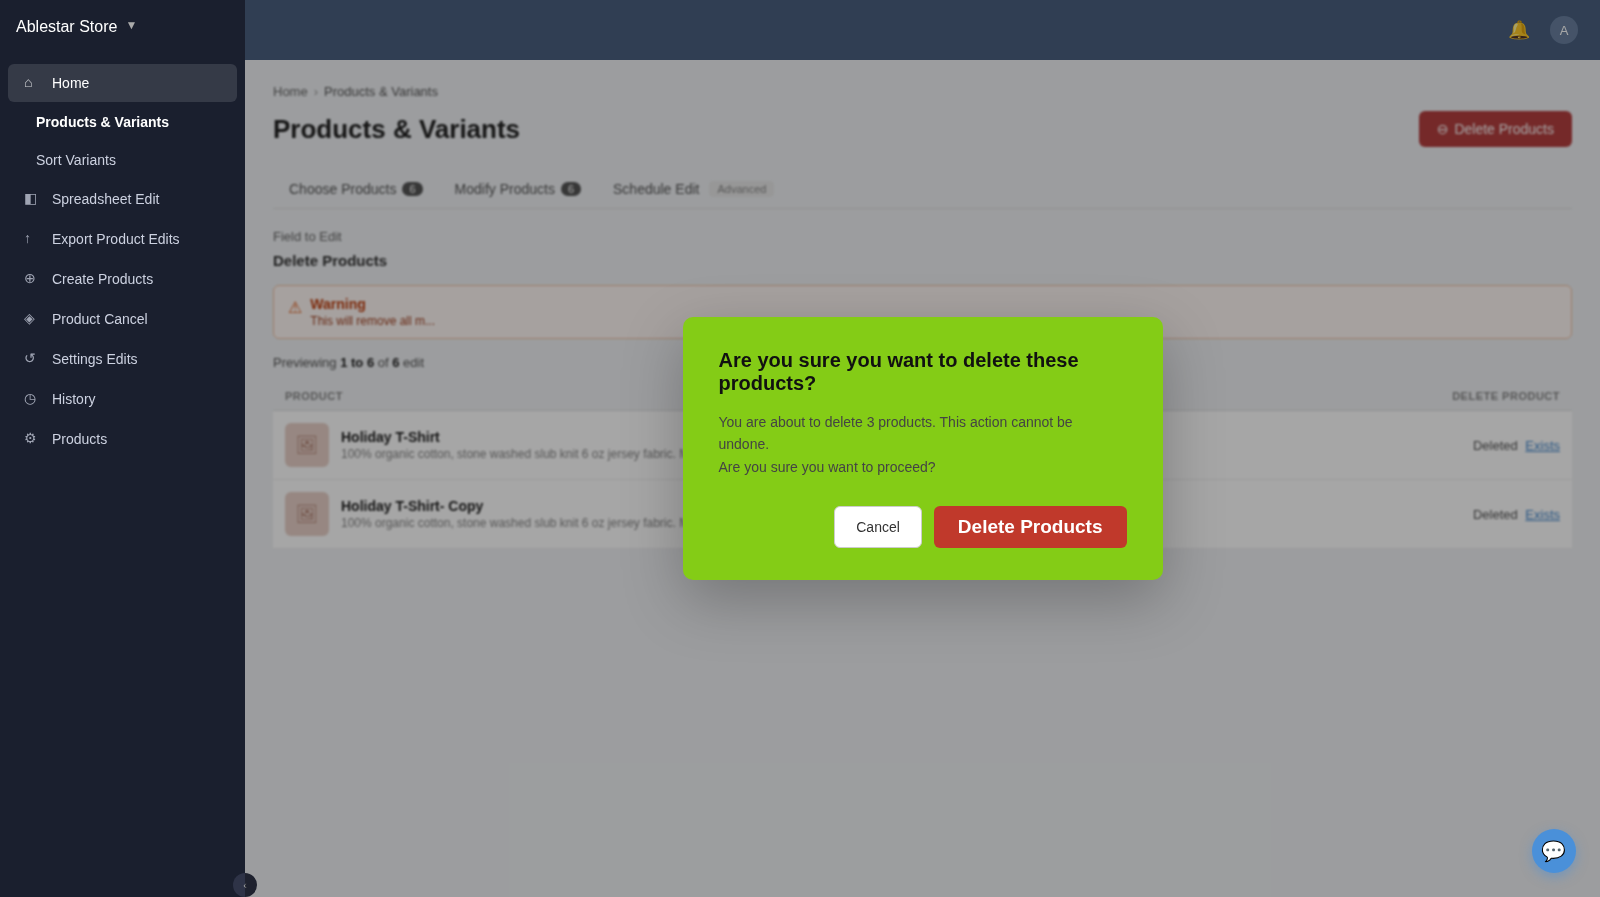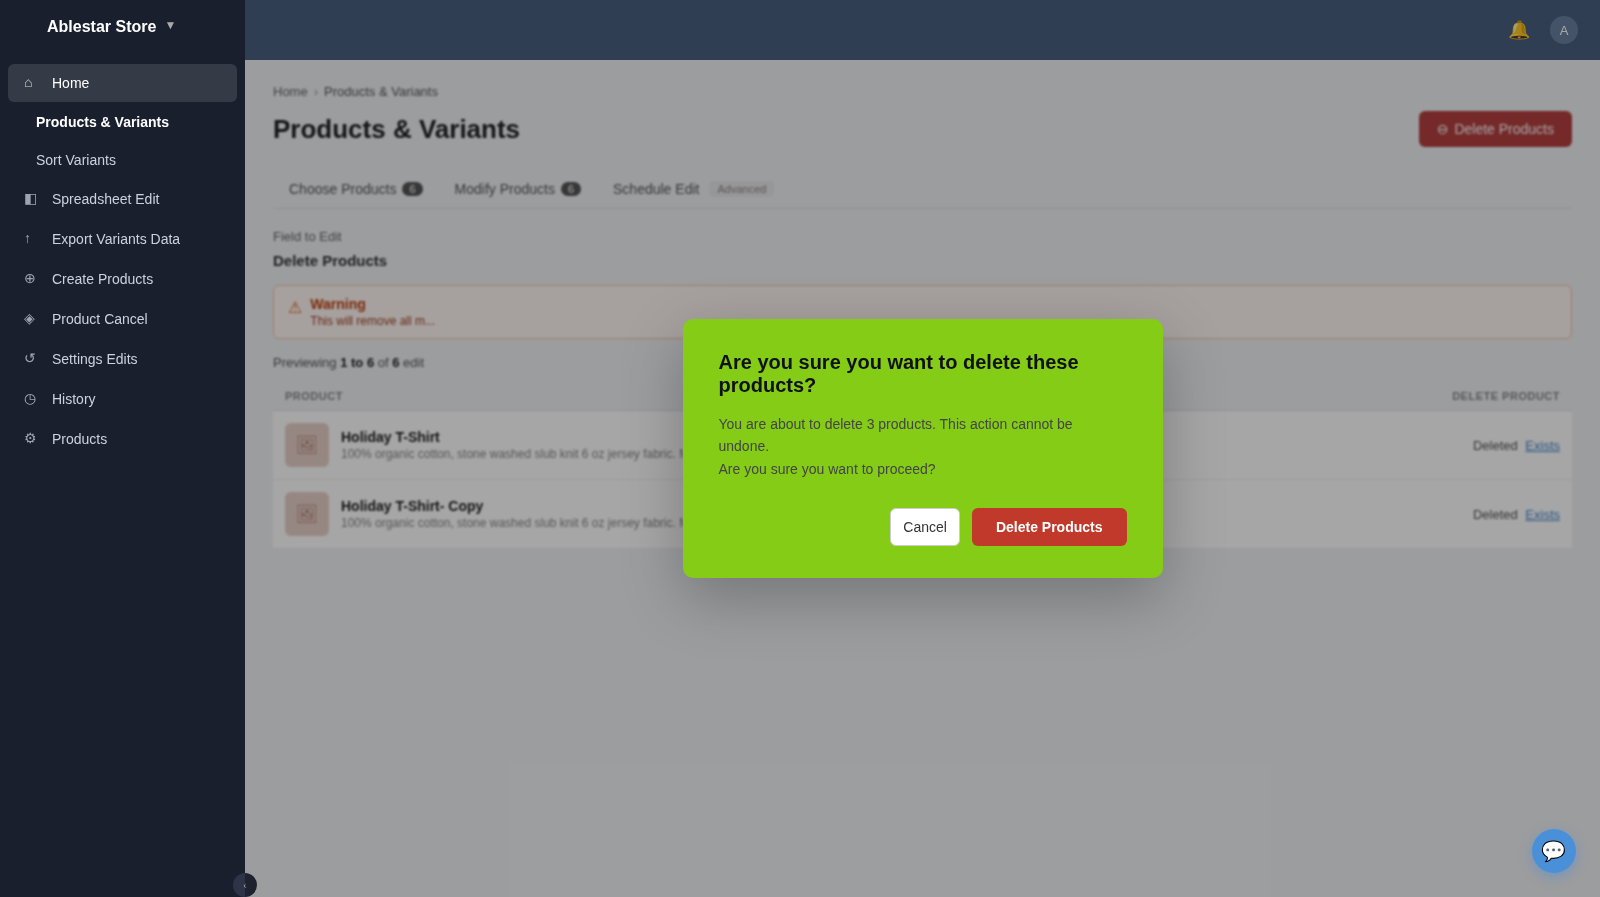--- a/index.html
+++ b/index.html
@@ -14,24 +14,23 @@
       display: flex;
       flex-direction: column;
       padding: 0;
       height: 100%;
     }
     .sidebar-header {
       padding: 18px 16px;
       display: flex;
       gap: 8px;
       font-size: 16px;
-      font-weight: 700;
+      font-weight: 400;
       color: #fff;
       cursor: pointer;
-      margin-left: 31px;
     }
     .sidebar-header .chevron { font-size: 12px; color: #aaa; }
     .sidebar-nav { flex: 1; padding: 8px 0; }
     .nav-item {
       display: flex;
       align-items: center;
       gap: 10px;
       padding: 10px 16px;
       font-size: 14px;
       color: #ccd1e0;
@@ -209,35 +208,35 @@
     .modal-title {
       font-size: 20px; font-weight: 700; color: #111;
       margin-bottom: 16px;
     }
     .modal-body {
       font-size: 14px; color: #444; line-height: 1.6;
       margin-bottom: 28px;
     }
     .modal-actions { display: flex; justify-content: flex-end; gap: 12px; }
     .btn-cancel {
-      padding: 10px 12px;
+      padding: 10px 21px;
       border: 1.5px solid #ccc;
       background: #fff;
       border-radius: 6px;
       font-size: 14px;
       color: #333;
       cursor: pointer;
       font-weight: 500;
     }
     .btn-delete {
       padding: 10px 24px;
       border: none;
       background: #c0392b;
       border-radius: 6px;
-      font-size: 14px;
+      font-size: 19px;
       color: #fff;
       cursor: pointer;
       font-weight: 600;
     }
 
     
     .chat-bubble {
       position: absolute;
       bottom: 24px; right: 24px;
       width: 44px; height: 44px;
@@ -274,21 +273,21 @@
       </div>
       <div class="nav-item sub">
         <span>Sort Variants</span>
       </div>
       <div class="nav-item">
         <span class="nav-icon">◧</span>
         <span>Spreadsheet Edit</span>
       </div>
       <div class="nav-item">
         <span class="nav-icon">↑</span>
-        <span>Export Variants Data</span>
+        <span>Export Product Edits</span>
       </div>
       <div class="nav-item">
         <span class="nav-icon">⊕</span>
         <span>Create Products</span>
       </div>
       <div class="nav-item">
         <span class="nav-icon">◈</span>
         <span>Product Cancel</span>
       </div>
       <div class="nav-item">

